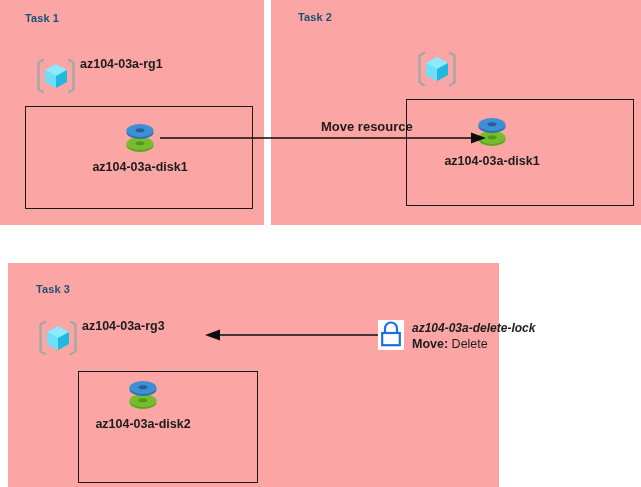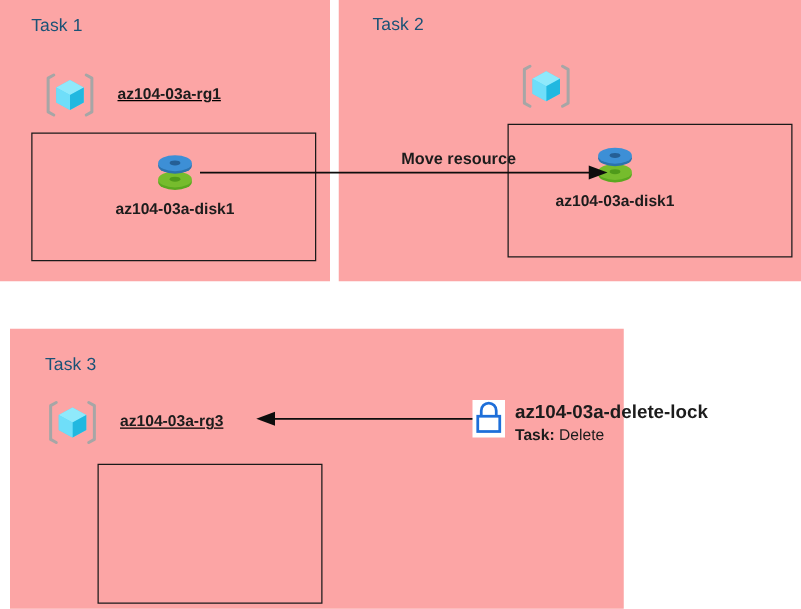--- a/index.html
+++ b/index.html
@@ -31,22 +31,22 @@
     background: #fca5a5;
     box-sizing: border-box;
   }
   #panel-task1 { left: 0px;   top: 0px;   width: 264px; height: 225px; }
   #panel-task2 { left: 271px; top: 0px;   width: 370px; height: 225px; }
   #panel-task3 { left: 8px;   top: 263px; width: 491px; height: 224px; }
 
   .panel-title {
     position: absolute;
     color: #1a5276;
-    font-weight: normal;
-    font-size: 14px;
+    font-weight: bold;
+    font-size: 11px;
     letter-spacing: 0.1px;
     white-space: nowrap;
   }
   #title-task1 { left: 25px; top: 12px; }
   #title-task2 { left: 27px; top: 11px; }
   #title-task3 { left: 28px; top: 20px; }
 
   
   .resource-box {
     position: absolute;
@@ -55,24 +55,22 @@
     box-sizing: border-box;
   }
   #box-task1 { left: 25px;  top: 106px; width: 228px; height: 103px; }
   #box-task2 { left: 135px; top: 99px;  width: 228px; height: 107px; }
   #box-task3 { left: 70px;  top: 108px; width: 180px; height: 112px; }
 
   
   .rg-node {
     position: absolute;
     display: flex;
-    align-items: center;
-    gap: 18px;
-    white-space: nowrap;
-    text-decoration: underline;
+    gap: 4px;
+    white-space: nowrap;
   }
   #rg-node-1 { left: 36px;  top: 57px; }
   #rg-node-2 { left: 146px; top: 50px; }
   #rg-node-3 { left: 30px;  top: 56px; }
 
   .rg-icon { width: 40px; height: 38px; display: block; flex: 0 0 auto; }
 
   .node-label {
     font-size: 12.5px;
     font-weight: bold;
@@ -112,24 +110,25 @@
   }
   .lock-icon-wrap {
     width: 26px; height: 30px;
     background: #ffffff;
     display: block;
     flex: 0 0 auto;
   }
   .lock-icon { width: 26px; height: 30px; display: block; }
   .lock-text { padding-top: 1px; }
   .lock-title {
-    font-size: 15px;
+    font-size: 12px;
     font-weight: bold;
     color: #1c1c1c;
     line-height: 1.25;
+    font-style: italic;
   }
   .lock-type {
     font-size: 12.5px;
     color: #1c1c1c;
     line-height: 1.35;
   }
   .lock-type b { font-weight: bold; }
 
   
   .arrow-svg {
@@ -240,34 +239,47 @@
           <path d="M20 19 L31 13 L31 25 L20 31 Z" fill="#21b8e0"></path>
           <path d="M20 19 L9 13 L9 25 L20 31 Z" fill="#6fdef9"></path>
         </svg>
       </span>
       <span class="node-label">az104-03a-rg3</span>
     </div>
 
     <div class="resource-box" id="box-task3"></div>
   </div>
 
+  <div class="disk-node" id="disk-node-3">
+    <span>
+      <svg class="disk-icon" viewBox="0 0 42 42" xmlns="http://www.w3.org/2000/svg">
+        <ellipse cx="21" cy="29.5" rx="13.5" ry="6.4" fill="#5aa81f"></ellipse>
+        <ellipse cx="21" cy="27.5" rx="13.5" ry="6.4" fill="#76bc2d"></ellipse>
+        <ellipse cx="21" cy="27.3" rx="4.3" ry="2.0" fill="#4f9a1a"></ellipse>
+        <ellipse cx="21" cy="16.5" rx="13.5" ry="6.4" fill="#2c72ad"></ellipse>
+        <ellipse cx="21" cy="14.5" rx="13.5" ry="6.4" fill="#3d8fd6"></ellipse>
+        <ellipse cx="21" cy="14.3" rx="4.3" ry="2.0" fill="#255f96"></ellipse>
+      </svg>
+    </span>
+    <div class="disk-label">az104-03a-disk2</div>
+  </div>
 
   <svg class="arrow-svg" id="arrow-lock" viewBox="0 0 175 22" xmlns="http://www.w3.org/2000/svg">
     <line x1="175" y1="11" x2="13" y2="11" stroke="#0d0d0d" stroke-width="1.4"></line>
     <polygon points="0,11 15,5.4 15,16.6" fill="#0d0d0d"></polygon>
   </svg>
 
   <div id="lock-node">
     <span class="lock-icon-wrap">
       <svg class="lock-icon" viewBox="0 0 26 30" xmlns="http://www.w3.org/2000/svg">
         <path d="M7 13 L7 8.5 A6 6 0 0 1 19 8.5 L19 13" fill="none" stroke="#1e6fd9" stroke-width="2.2"></path>
         <rect x="4.2" y="13" width="17.6" height="12.2" fill="#ffffff" stroke="#1e6fd9" stroke-width="2.2"></rect>
       </svg>
     </span>
     <div class="lock-text">
       <div class="lock-title">az104-03a-delete-lock</div>
       <div class="lock-type">
-        <b>Task:</b><span>&nbsp;</span><span>Delete</span>
+        <b>Move:</b><span>&nbsp;</span><span>Delete</span>
       </div>
     </div>
   </div>
 
 </div>
 
 </body></html>

